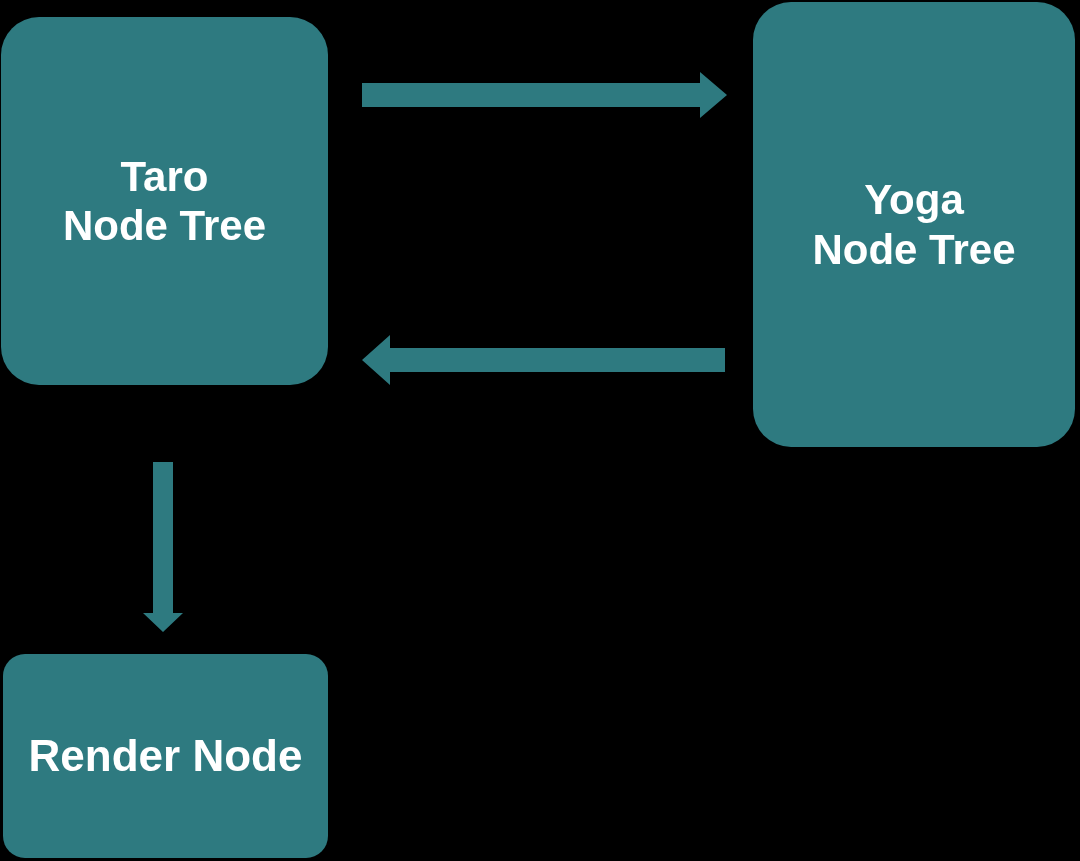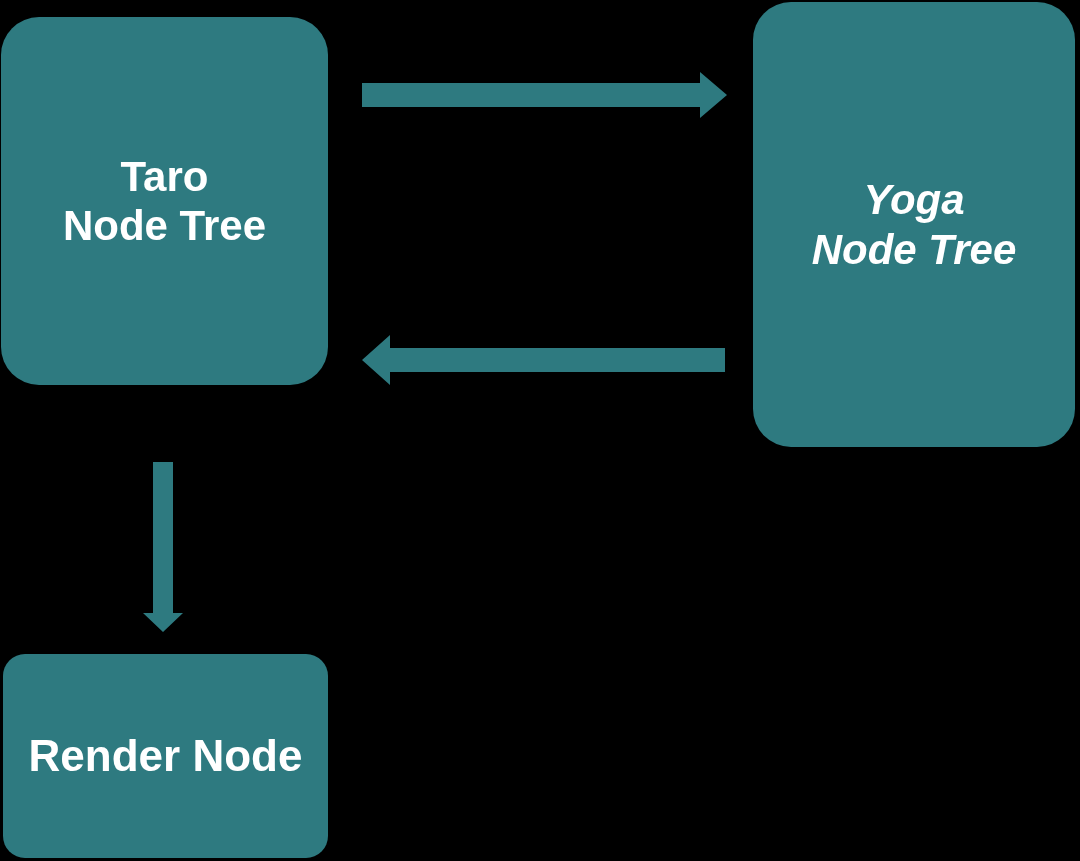--- a/index.html
+++ b/index.html
@@ -45,21 +45,20 @@
     font-size: 42px;
     margin-top: 16px;
   }
   .node-yoga {
     left: 753px;
     top: 2px;
     width: 322px;
     height: 445px;
     border-radius: 38px;
     font-size: 42px;
-    font-style: italic;
   }
   .node-render {
     left: 3px;
     top: 654px;
     width: 325px;
     height: 204px;
     border-radius: 22px;
     font-size: 44px;
   }
   .arrow {

